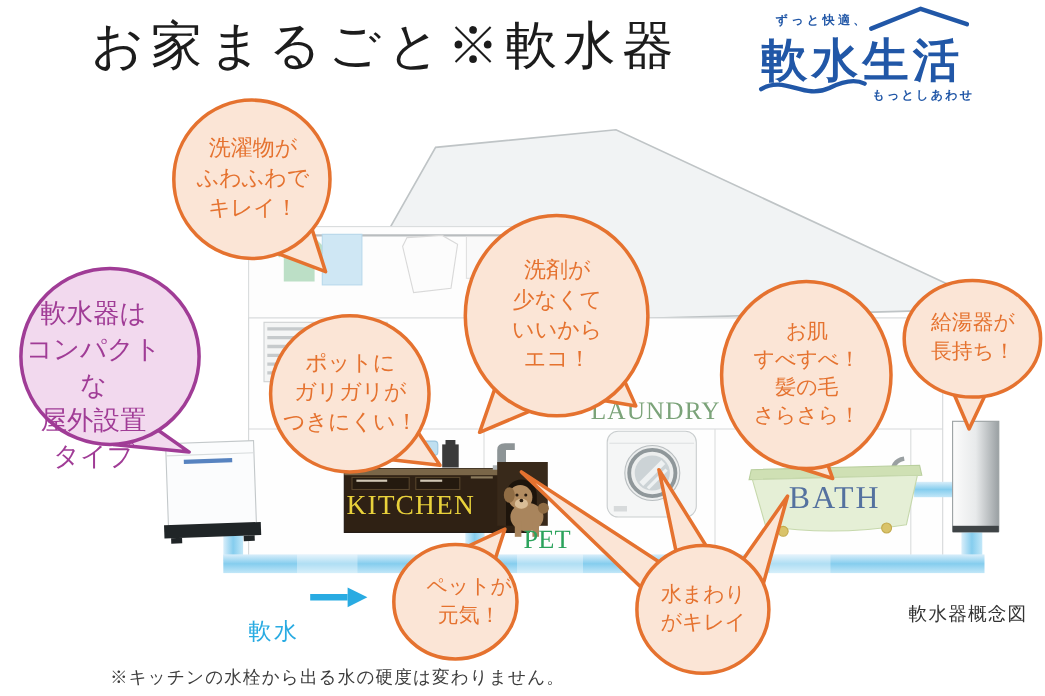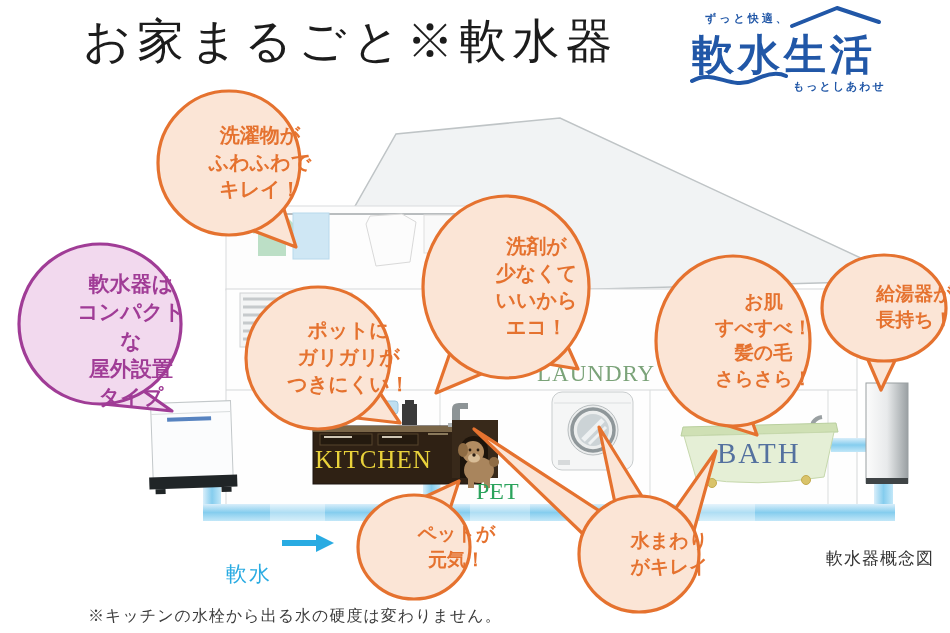--- a/index.html
+++ b/index.html
@@ -13,33 +13,33 @@
   .logo-top{position:absolute;left:25px;top:11px;font-size:11px;font-weight:bold;color:var(--logo_blue);
             letter-spacing:3px;}
   .logo-main{position:absolute;left:12px;top:27px;font-size:42px;font-weight:bold;color:var(--logo_blue);
              letter-spacing:4px;white-space:nowrap;}
   .logo-bottom{position:absolute;left:113px;top:79px;font-size:11px;font-weight:bold;color:var(--logo_blue);
                letter-spacing:2px;}
   .logo-deco{position:absolute;left:0;top:0;}
   
   .house-svg,.bubble-svg{position:absolute;left:0;top:0;}
   
-  .bubble-text{position:absolute;text-align:center;font-weight:bold;white-space:pre-line;
-               line-height:1.35;color:var(--orange);margin-left:30px;}
+  .bubble-text{position:absolute;text-align:center;font-weight:normal;white-space:pre-line;
+               line-height:1.35;color:var(--orange);}
   .bubble-text.purple{color:var(--purple);}
   
   .room-label{position:absolute;font-family:"Liberation Serif","DejaVu Serif",serif;white-space:nowrap;}
   .label-kitchen{left:315px;top:446px;font-size:25px;color:#e9d23b;letter-spacing:1px;}
   .label-laundry{left:537px;top:361px;font-size:23px;color:#7ba379;letter-spacing:1px;}
   .label-bath{left:717px;top:437px;font-size:29px;color:#54719f;letter-spacing:2px;}
   .label-pet{left:476px;top:478px;font-size:24px;color:#2ba35c;}
   .label-softwater{position:absolute;left:226px;top:530px;font-size:21px;color:var(--water_blue);
                    letter-spacing:2px;margin-top:30px;}
   .caption{position:absolute;left:826px;top:547px;font-size:17px;color:#333;letter-spacing:1px;}
-  .footnote{position:absolute;left:88px;top:606px;font-size:16px;color:#3c3c3c;letter-spacing:1px;}
+  .footnote{position:absolute;left:100px;top:606px;font-size:16px;color:#3c3c3c;letter-spacing:1px;}
 </style>
 </head>
 <body>
 
 <div class="stage">
 
   <div class="page-title">お家まるごと※軟水器</div>
 
   <div class="logo">
     <svg class="logo-deco" width="270" height="100" viewBox="0 0 270 100">
@@ -224,21 +224,21 @@
       <ellipse cx="414" cy="547" rx="56" ry="52"></ellipse>
     </g>
     <g stroke="#e5722f" stroke-width="3.2" stroke-linejoin="round" stroke-linecap="round" fill="#fbe5d6">
       <path d="M601,512 L474,429 L583,534 Z"></path>
       <path d="M615,503 L599,427 L643,498 Z"></path>
       <path d="M671,515 L716,451 L693,534 Z"></path>
       <ellipse cx="639" cy="554" rx="60" ry="58"></ellipse>
     </g>
   </svg>
 
-  <div class="bubble-text purple" style="left:38px;top:270px;width:126px;font-size:21px;">軟水器は
+  <div class="bubble-text purple" style="left:22px;top:270px;width:126px;font-size:24px;">軟水器は
 コンパクトな
 屋外設置
 タイプ</div>
   <div class="bubble-text" style="left:159px;top:122px;width:142px;font-size:20px;">洗濯物が
 ふわふわで
 キレイ！</div>
   <div class="bubble-text" style="left:425px;top:233px;width:163px;font-size:20px;">洗剤が
 少なくて
 いいから
 エコ！</div>

